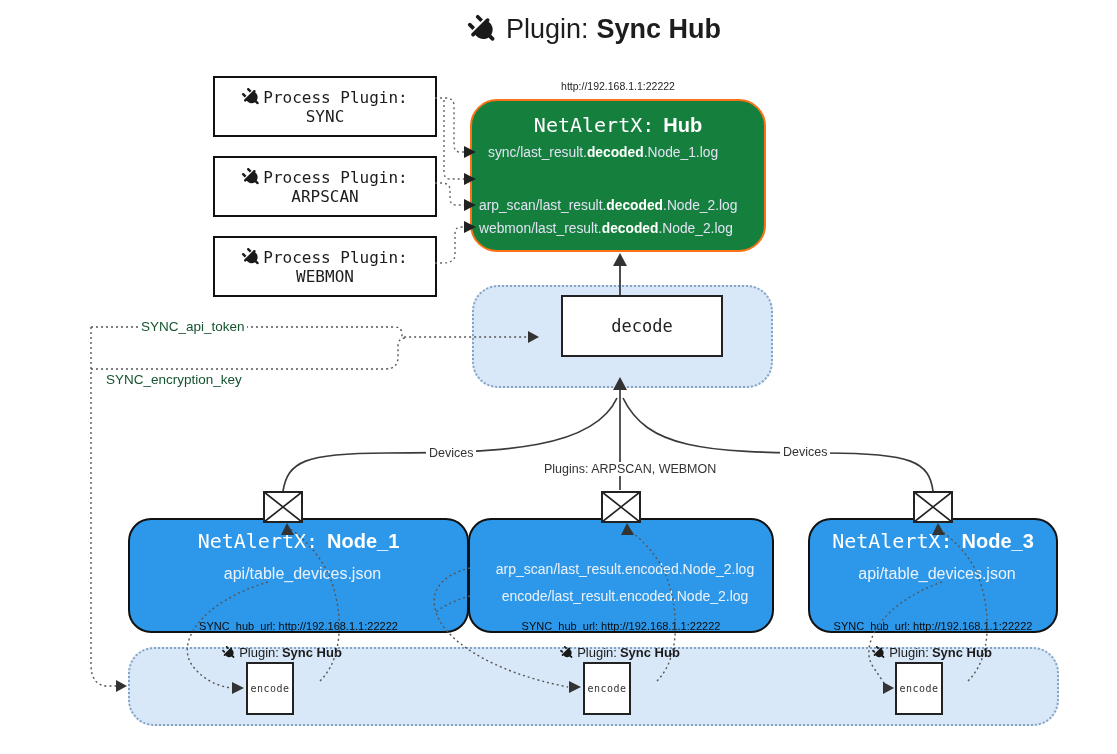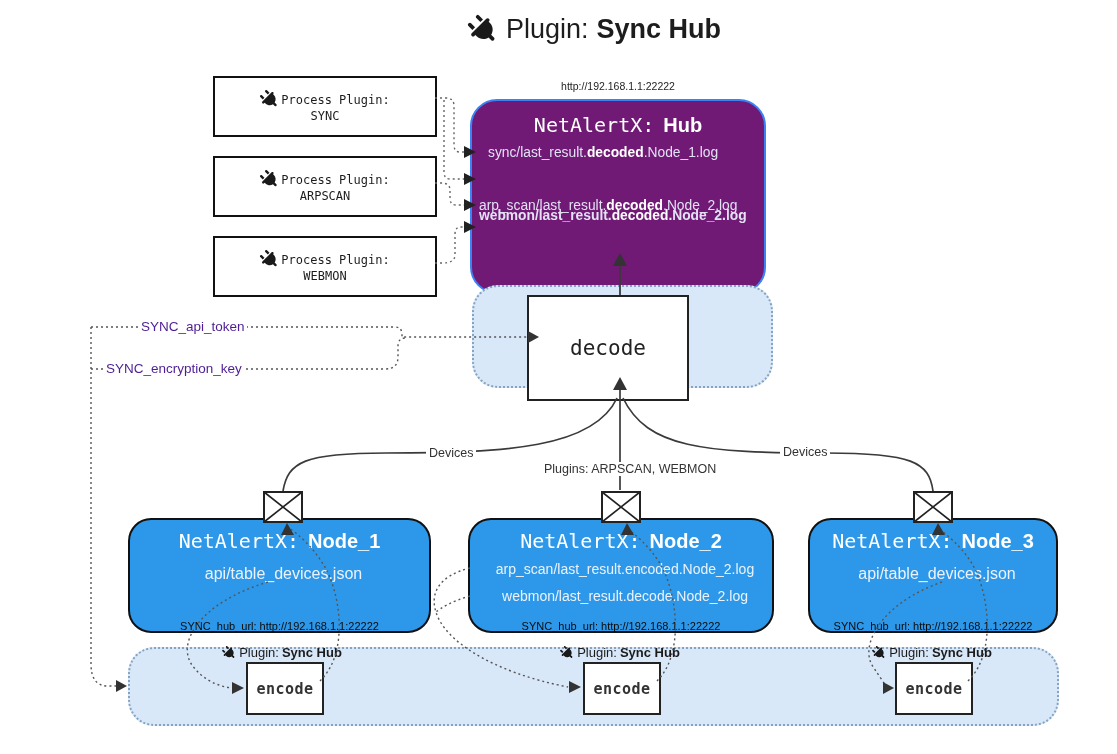--- a/index.html
+++ b/index.html
@@ -8,52 +8,52 @@
   .abs{position:absolute;}
   
   #title{left:0;right:0;top:14px;display:flex;justify-content:center;align-items:center;gap:8px;}
   #title .t-label{font-size:27px;color:#1d1d1d;}
   #title .t-bold{font-size:27px;font-weight:bold;color:#1d1d1d;}
   .plug-icon{display:inline-block;transform:rotate(-45deg);}
   .plug-icon svg{display:block;fill:#1a1a1a;}
   
   .proc-box{left:177px;width:220px;height:57px;background:#fff;border:2px solid #111;
             display:flex;flex-direction:column;justify-content:center;align-items:center;
-            font-family:"DejaVu Sans Mono","Liberation Mono",monospace;font-size:12px;color:#1c1c1c;}
+            font-family:"DejaVu Sans Mono","Liberation Mono",monospace;font-size:16px;color:#1c1c1c;}
   .proc-line1{display:flex;align-items:center;gap:2px;}
   
   #hub-url{left:434px;width:296px;top:80px;text-align:center;font-size:10.5px;color:#1d1d1d;}
-  #hub{left:434px;top:99px;width:296px;height:195px;background:#701a75;border:2px solid #3b82f6;
+  #hub{left:434px;top:99px;width:296px;height:153px;background:#15803d;border:2px solid #f97316;
        border-radius:27px;box-sizing:border-box;}
   .hub-title{position:absolute;top:12px;left:0;right:0;text-align:center;color:#fff;}
   .mono-name{font-family:"DejaVu Sans Mono","Liberation Mono",monospace;font-size:20px;margin-right:9px;}
   .bold-name{font-family:"Liberation Sans",sans-serif;font-size:20px;font-weight:bold;}
   .hub-line{position:absolute;font-size:13.8px;color:#e2e2f4;white-space:nowrap;}
   .hub-line b{color:#ffffff;}
   
   .panel{background:#d9e8f8;border:2px dotted #85a3c2;border-radius:26px;box-sizing:border-box;}
   #decode-panel{left:436px;top:285px;width:301px;height:103px;}
-  #decode-box{left:491px;top:295px;width:162px;height:106px;background:#fff;border:2.5px solid #222;
+  #decode-box{left:525px;top:295px;width:162px;height:62px;background:#fff;border:2.5px solid #222;
               box-sizing:border-box;display:flex;align-items:center;justify-content:center;
-              font-family:"DejaVu Sans Mono","Liberation Mono",monospace;font-size:21px;color:#222;}
+              font-family:"DejaVu Sans Mono","Liberation Mono",monospace;font-size:17px;color:#222;}
   #strip{left:92px;top:647px;width:931px;height:79px;}
-  .encode-box{top:662px;width:78px;height:53px;background:#fff;border:2.5px solid #222;box-sizing:border-box;
+  .encode-box{top:662px;width:48px;height:53px;background:#fff;border:2.5px solid #222;box-sizing:border-box;
               display:flex;align-items:center;justify-content:center;
-              font-family:"DejaVu Sans Mono","Liberation Mono",monospace;font-size:15px;letter-spacing:.5px;color:#333;font-weight:bold;}
+              font-family:"DejaVu Sans Mono","Liberation Mono",monospace;font-size:10px;letter-spacing:.5px;color:#333;}
   .strip-label{top:645px;transform:translateX(-50%);display:flex;align-items:center;gap:3px;white-space:nowrap;
                font-size:13px;color:#1b1b1b;}
   .strip-label .sl-bold{font-weight:bold;}
   
   .node{background:#2d98ea;border:2px solid #111;border-radius:23px;box-sizing:border-box;top:518px;height:115px;}
   .node-title{position:absolute;top:9px;left:0;right:0;text-align:center;color:#fff;white-space:nowrap;}
   .node-line{position:absolute;left:8px;right:0;text-align:center;color:#ecf2fa;white-space:nowrap;}
   .node-url{position:absolute;top:100px;left:0;right:0;text-align:center;font-size:11px;color:#0b0b0b;}
   
   .edge-label{background:#fff;padding:0 3px;font-size:12.5px;color:#333;white-space:nowrap;z-index:5;}
-  .key-label{background:#fff;padding:0 2px;font-size:13.5px;color:#4c1d95;white-space:nowrap;z-index:5;}
+  .key-label{background:#fff;padding:0 2px;font-size:13.5px;color:#14532d;white-space:nowrap;z-index:5;}
   #svg-overlay{position:absolute;left:0;top:0;z-index:4;pointer-events:none;}
 </style>
 </head>
 <body>
 
 <div id="canvas">
 
   <div id="title" class="abs">
     <span class="plug-icon">
       <svg width="30" height="30" viewBox="0 0 448 512">
@@ -98,39 +98,36 @@
     <div>WEBMON</div>
   </div>
 
   <div id="hub-url" class="abs">http://192.168.1.1:22222</div>
   <div id="hub" class="abs">
     <div class="hub-title">
       <span class="mono-name">NetAlertX:</span><span class="bold-name">Hub</span>
     </div>
     <div class="hub-line" style="top:44px;left:16px;text-align:right;"><span>sync/last_result.</span><b>decoded</b><span>.Node_1.log</span></div>
     <div class="hub-line" style="top:97px;left:7px;"><span>arp_scan/last_result.</span><b>decoded</b><span>.Node_2.log</span></div>
-    <div class="hub-line" style="top:107px;left:7px;font-weight:bold;"><span>webmon/last_result.</span><b>decoded</b><span>.Node_2.log</span></div>
+    <div class="hub-line" style="top:120px;left:7px;"><span>webmon/last_result.</span><b>decoded</b><span>.Node_2.log</span></div>
   </div>
 
   <div id="decode-panel" class="abs panel"></div>
   <div id="decode-box" class="abs">decode</div>
 
-  <div class="abs node" style="left:92px;width:303px;">
+  <div class="abs node" style="left:92px;width:341px;">
     <div class="node-title">
       <span class="mono-name">NetAlertX:</span><span class="bold-name">Node_1</span>
     </div>
     <div class="node-line" style="top:45px;font-size:16px;">api/table_devices.json</div>
     <div class="node-url">SYNC_hub_url: http://192.168.1.1:22222</div>
   </div>
   <div class="abs node" style="left:432px;width:306px;">
-    <div class="node-title">
-      <span class="mono-name">NetAlertX:</span><span class="bold-name">Node_2</span>
-    </div>
     <div class="node-line" style="top:41px;font-size:14px;">arp_scan/last_result.encoded.Node_2.log</div>
-    <div class="node-line" style="top:68px;font-size:14px;">webmon/last_result.decode.Node_2.log</div>
+    <div class="node-line" style="top:68px;font-size:14px;">encode/last_result.encoded.Node_2.log</div>
     <div class="node-url">SYNC_hub_url: http://192.168.1.1:22222</div>
   </div>
   <div class="abs node" style="left:772px;width:250px;padding-left:20px;">
     <div class="node-title">
       <span class="mono-name">NetAlertX:</span><span class="bold-name">Node_3</span>
     </div>
     <div class="node-line" style="top:45px;font-size:16px;">api/table_devices.json</div>
     <div class="node-url">SYNC_hub_url: http://192.168.1.1:22222</div>
   </div>
 
@@ -230,18 +227,18 @@
         <path d="M566 492 L604 522 M604 492 L566 522" fill="none" stroke="#222" stroke-width="1.6"></path>
       </g>
       <g>
         <rect x="878" y="492" width="38" height="30" fill="#fff" stroke="#222" stroke-width="2"></rect>
         <path d="M878 492 L916 522 M916 492 L878 522" fill="none" stroke="#222" stroke-width="1.6"></path>
       </g>
     </g>
   </svg>
 
   <div class="abs key-label" style="left:103px;top:319px;">SYNC_api_token</div>
-  <div class="abs key-label" style="left:68px;top:361px;">SYNC_encryption_key</div>
+  <div class="abs key-label" style="left:68px;top:372px;">SYNC_encryption_key</div>
   <div class="abs edge-label" style="left:390px;top:446px;">Devices</div>
   <div class="abs edge-label" style="left:744px;top:445px;">Devices</div>
   <div class="abs edge-label" style="left:505px;top:462px;">Plugins: ARPSCAN, WEBMON</div>
 
 </div>
 
 </body></html>

